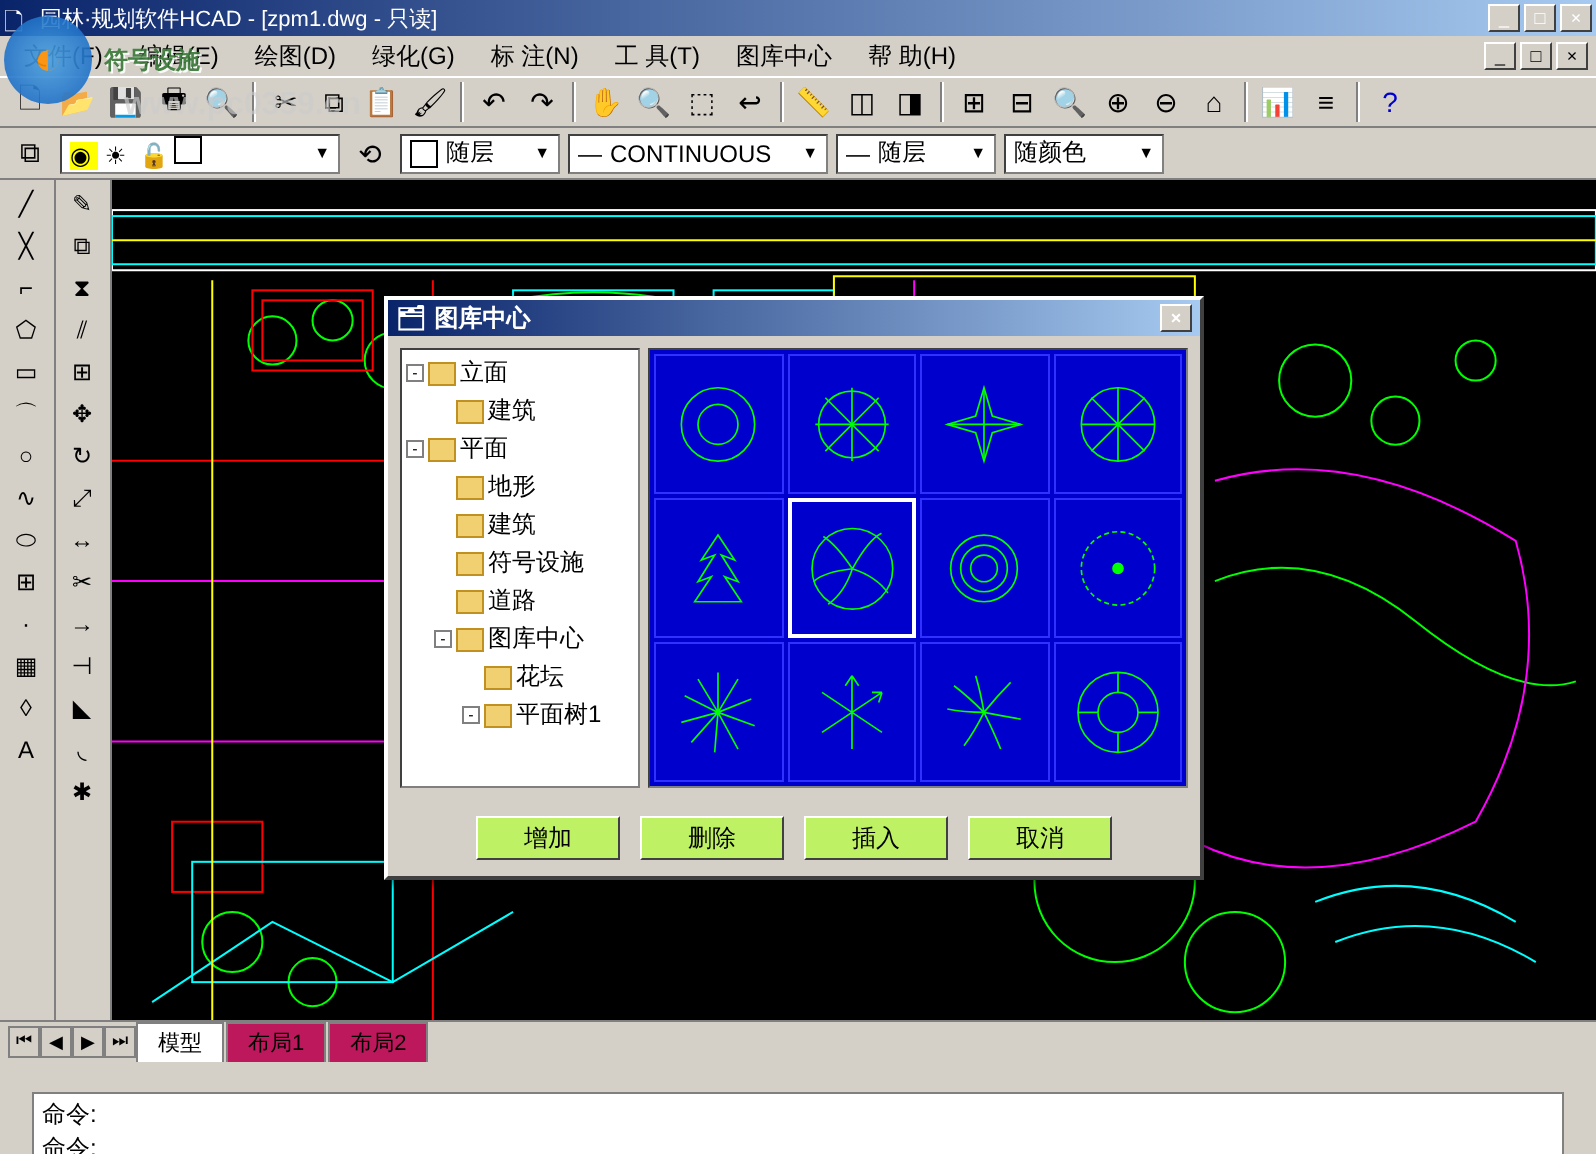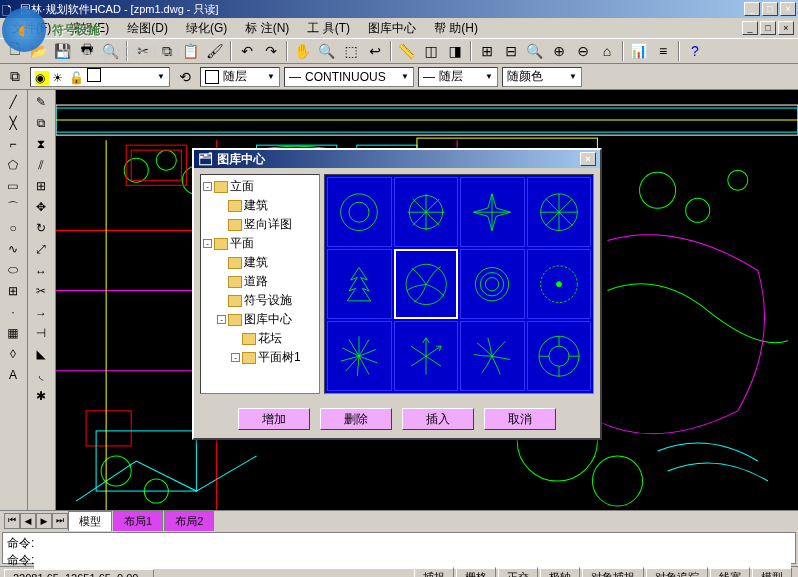--- a/index.html
+++ b/index.html
@@ -25,25 +25,25 @@
 .layer-swatch { width: 14px; height: 14px; display: inline-block; }
 
 .main-area { display: flex; height: 420px; position: relative; }
 .side-toolbar { width: 28px; background: #d4d0c8; display: flex; flex-direction: column; padding: 2px; gap: 1px; border-right: 1px solid #808080; }
 .side-toolbar .tool-btn { width: 22px; height: 20px; font-size: 12px; }
 
 .drawing-canvas { flex: 1; background: #000; position: relative; overflow: hidden; }
 .cad-bg { position: absolute; inset: 0; }
 
 .bottom-tabs { background: #d4d0c8; height: 20px; display: flex; align-items: center; padding: 0 4px; border-top: 1px solid #808080; }
-.tab-btn { padding: 2px 10px; background: #d946ef; border: 1px solid #808080; border-bottom: none; cursor: pointer; margin-right: 1px; font-size: 11px; }
+.tab-btn { padding: 2px 10px; background: #be185d; border: 1px solid #808080; border-bottom: none; cursor: pointer; margin-right: 1px; font-size: 11px; }
 .tab-btn.active { background: #fff; }
 .nav-btn { width: 16px; height: 16px; border: 1px solid #808080; background: #d4d0c8; display: flex; align-items: center; justify-content: center; cursor: pointer; font-size: 9px; }
 
-.command-line { background: #fff; height: 32px; border: 1px solid #808080; margin: 2px; padding: 2px 4px; display: flex; flex-direction: column; font-family: monospace; font-size: 11px; }
+.command-line { background: #fff; height: 32px; border: 1px solid #808080; margin: 16px; padding: 2px 4px; display: flex; flex-direction: column; font-family: monospace; font-size: 11px; }
 .cmd-row { display: flex; }
 .cmd-prompt { white-space: nowrap; }
 
 .status-bar { background: #d4d0c8; height: 22px; display: flex; align-items: center; padding: 0 4px; border-top: 1px solid #808080; }
 .status-cell { border: 1px solid #808080; border-top-color: #fff; border-left-color: #fff; padding: 2px 8px; margin-right: 2px; font-size: 11px; min-width: 30px; text-align: center; }
 .status-cell.coords { min-width: 150px; text-align: left; }
 
 .dialog { position: absolute; top: 148px; left: 192px; width: 410px; background: #d4d0c8; border: 2px solid #d4d0c8; border-top-color: #fff; border-left-color: #fff; border-right-color: #404040; border-bottom-color: #404040; box-shadow: 2px 2px 4px rgba(0,0,0,0.5); z-index: 100; }
 .dialog-title { background: linear-gradient(to right, #0a246a, #a6caf0); color: white; height: 18px; display: flex; align-items: center; padding: 0 4px; font-size: 11px; font-weight: bold; }
 .dialog-title .dlg-close { margin-left: auto; }
@@ -53,21 +53,21 @@
 .tree-icon { width: 14px; height: 12px; background: #f0d070; border: 1px solid #c09020; margin-right: 2px; display: inline-block; }
 .tree-toggle { width: 9px; height: 9px; border: 1px solid #808080; display: inline-flex; align-items: center; justify-content: center; font-size: 8px; margin-right: 2px; line-height: 1; }
 .tree-indent { display: inline-block; }
 
 .gallery-panel { flex: 1; height: 220px; background: #0000cd; border: 1px solid #808080; border-top-color: #404040; border-left-color: #404040; display: grid; grid-template-columns: repeat(4, 1fr); grid-template-rows: repeat(3, 1fr); gap: 2px; padding: 2px; }
 .gallery-cell { border: 1px solid #3030ff; display: flex; align-items: center; justify-content: center; cursor: pointer; position: relative; }
 .gallery-cell.selected { border: 2px solid #fff; }
 .tree-symbol { width: 80%; height: 80%; }
 
 .dialog-buttons { display: flex; justify-content: center; gap: 10px; padding: 8px; }
-.dlg-btn { width: 72px; height: 22px; background: #f0abfc; border: 1px solid #fff; border-right-color: #404040; border-bottom-color: #404040; cursor: pointer; font-size: 12px; }
+.dlg-btn { width: 72px; height: 22px; background: #bef264; border: 1px solid #fff; border-right-color: #404040; border-bottom-color: #404040; cursor: pointer; font-size: 12px; }
 
 .watermark { position: absolute; top: 8px; left: 2px; z-index: 200; opacity: 0.9; display: flex; align-items: center; font-size: 28px; font-weight: bold; }
 .watermark .logo { width: 44px; height: 44px; border-radius: 50%; background: radial-gradient(#4aa0e0, #1060c0); margin-right: 6px; display: flex; align-items: center; justify-content: center; color: #ff9000; font-size: 24px; }
 .watermark .wt-text { color: #3a7a3a; text-shadow: 1px 1px 0 #fff; }
 .watermark .wt-url { position: absolute; top: 36px; left: 60px; font-size: 16px; color: #ccc; opacity: 0.7; }
 
 svg.tree-svg { stroke: #00ff00; fill: none; stroke-width: 1; }
 </style>
 </head>
 <body>
@@ -303,48 +303,48 @@
           <span class="tree-icon"></span>
           <span>立面</span>
         </div>
         <div class="tree-item">
           <span class="tree-indent" style="width: 14px;"></span>
           <span style="width: 11px; display: inline-block;"></span>
           <span class="tree-icon"></span>
           <span>建筑</span>
         </div>
         <div class="tree-item">
-          <span class="tree-indent" style="width: 14px;"></span>
-          <span style="width: 11px; display: inline-block;"></span>
-          <span class="tree-icon"></span>
-          <span>竖向详图</span>
-        </div>
-        <div class="tree-item">
           <span class="tree-indent" style="width: 0px;"></span>
           <span class="tree-toggle">-</span>
           <span class="tree-icon"></span>
           <span>平面</span>
         </div>
         <div class="tree-item">
           <span class="tree-indent" style="width: 14px;"></span>
           <span style="width: 11px; display: inline-block;"></span>
           <span class="tree-icon"></span>
+          <span>地形</span>
+        </div>
+        <div class="tree-item">
+          <span class="tree-indent" style="width: 14px;"></span>
+          <span style="width: 11px; display: inline-block;"></span>
+          <span class="tree-icon"></span>
           <span>建筑</span>
         </div>
         <div class="tree-item">
           <span class="tree-indent" style="width: 14px;"></span>
           <span style="width: 11px; display: inline-block;"></span>
           <span class="tree-icon"></span>
+          <span>符号设施</span>
+        </div>
+        <div class="tree-item">
+          <span class="tree-indent" style="width: 14px;"></span>
+          <span style="width: 11px; display: inline-block;"></span>
+          <span class="tree-icon"></span>
           <span>道路</span>
-        </div>
-        <div class="tree-item">
-          <span class="tree-indent" style="width: 14px;"></span>
-          <span style="width: 11px; display: inline-block;"></span>
-          <span class="tree-icon"></span>
-          <span>符号设施</span>
         </div>
         <div class="tree-item">
           <span class="tree-indent" style="width: 14px;"></span>
           <span class="tree-toggle">-</span>
           <span class="tree-icon"></span>
           <span>图库中心</span>
         </div>
         <div class="tree-item">
           <span class="tree-indent" style="width: 28px;"></span>
           <span style="width: 11px; display: inline-block;"></span>

